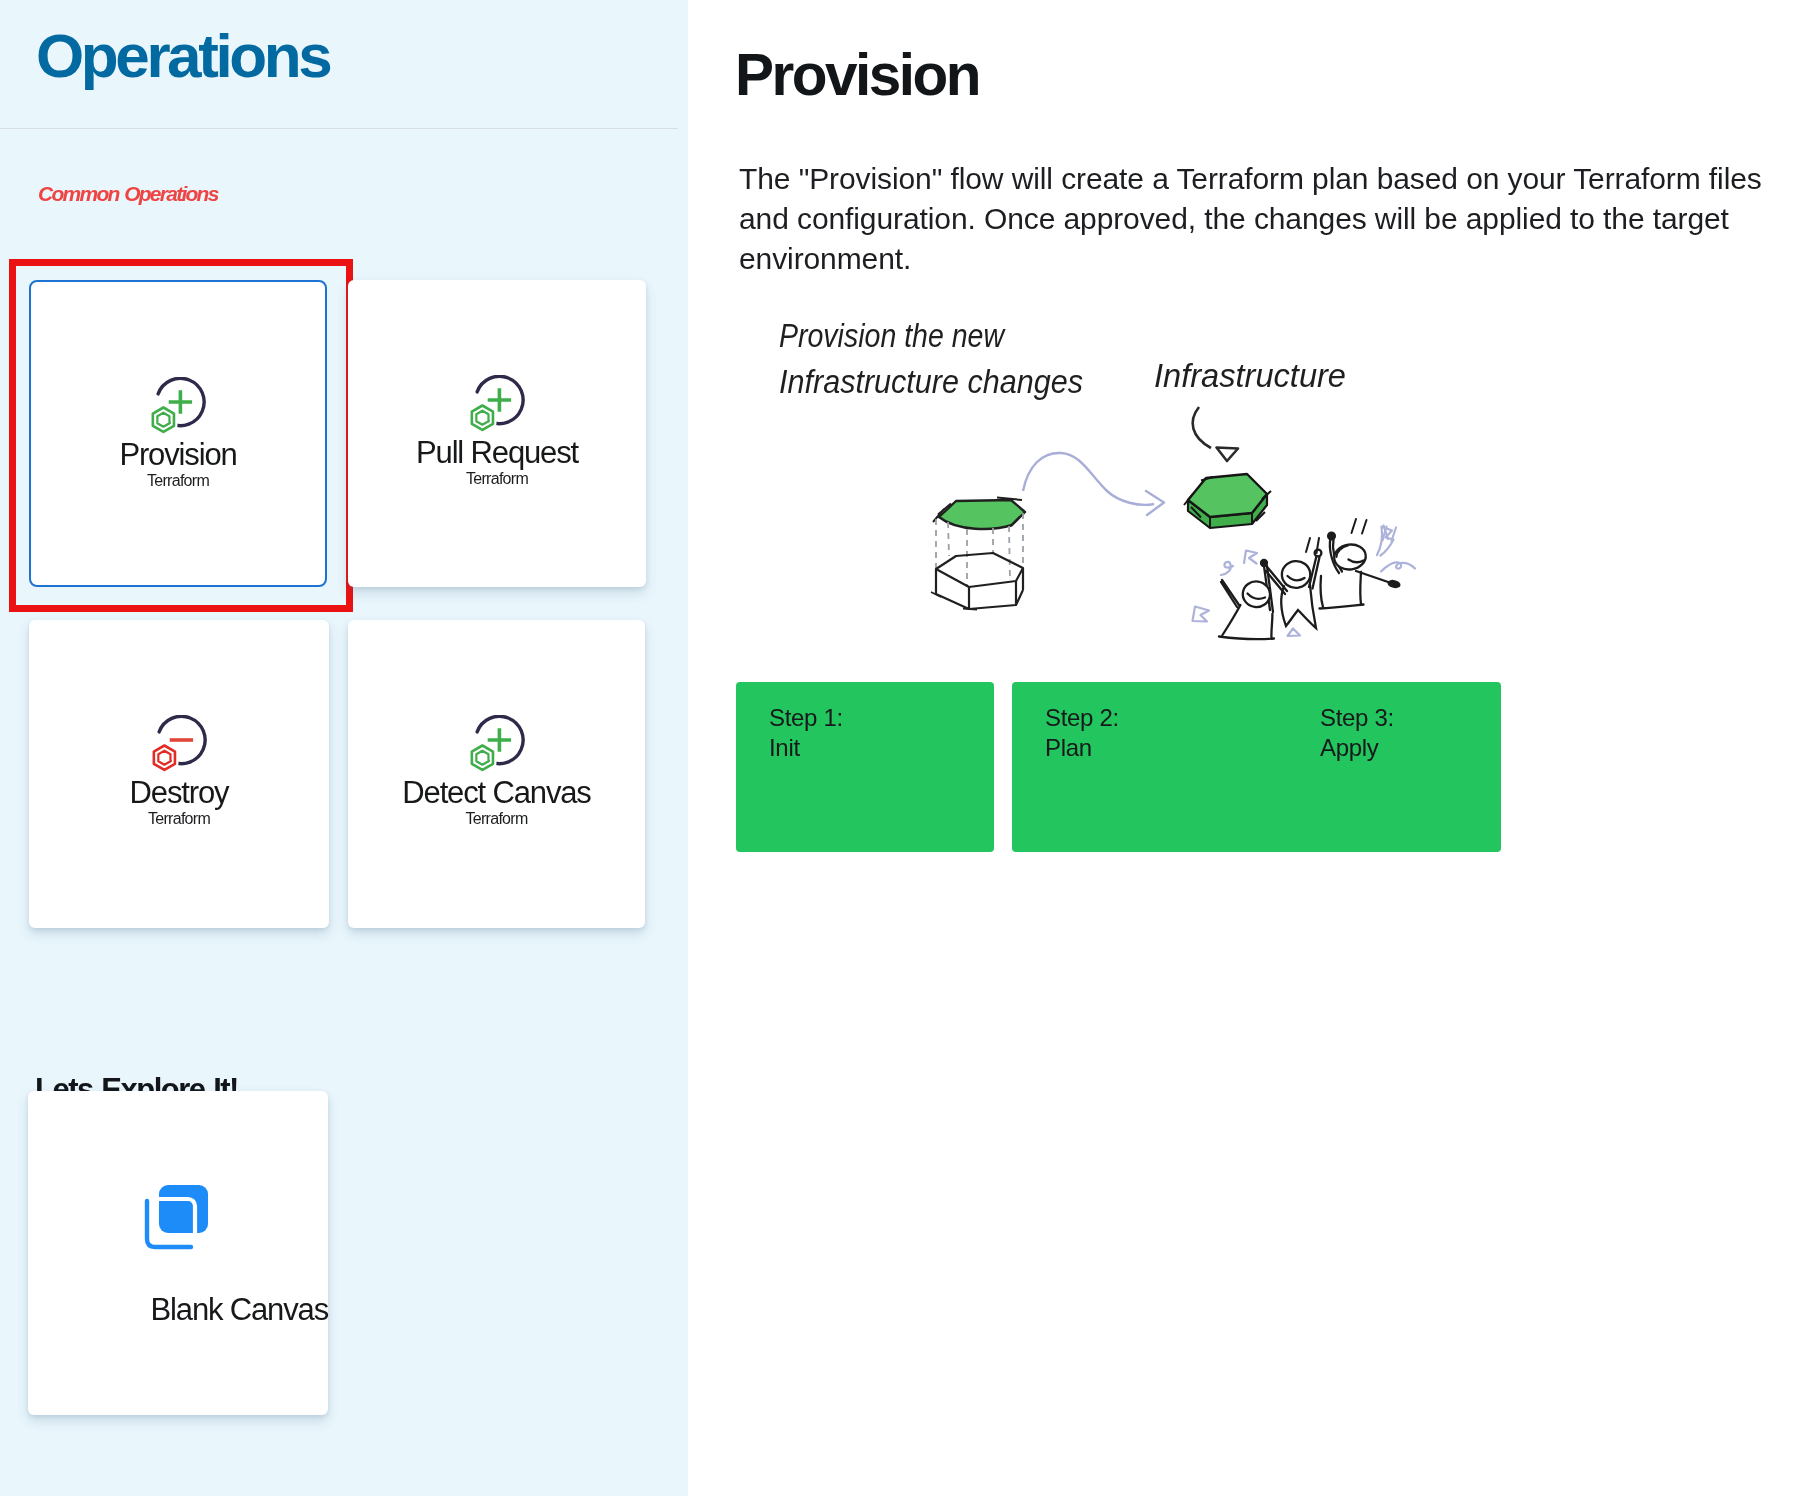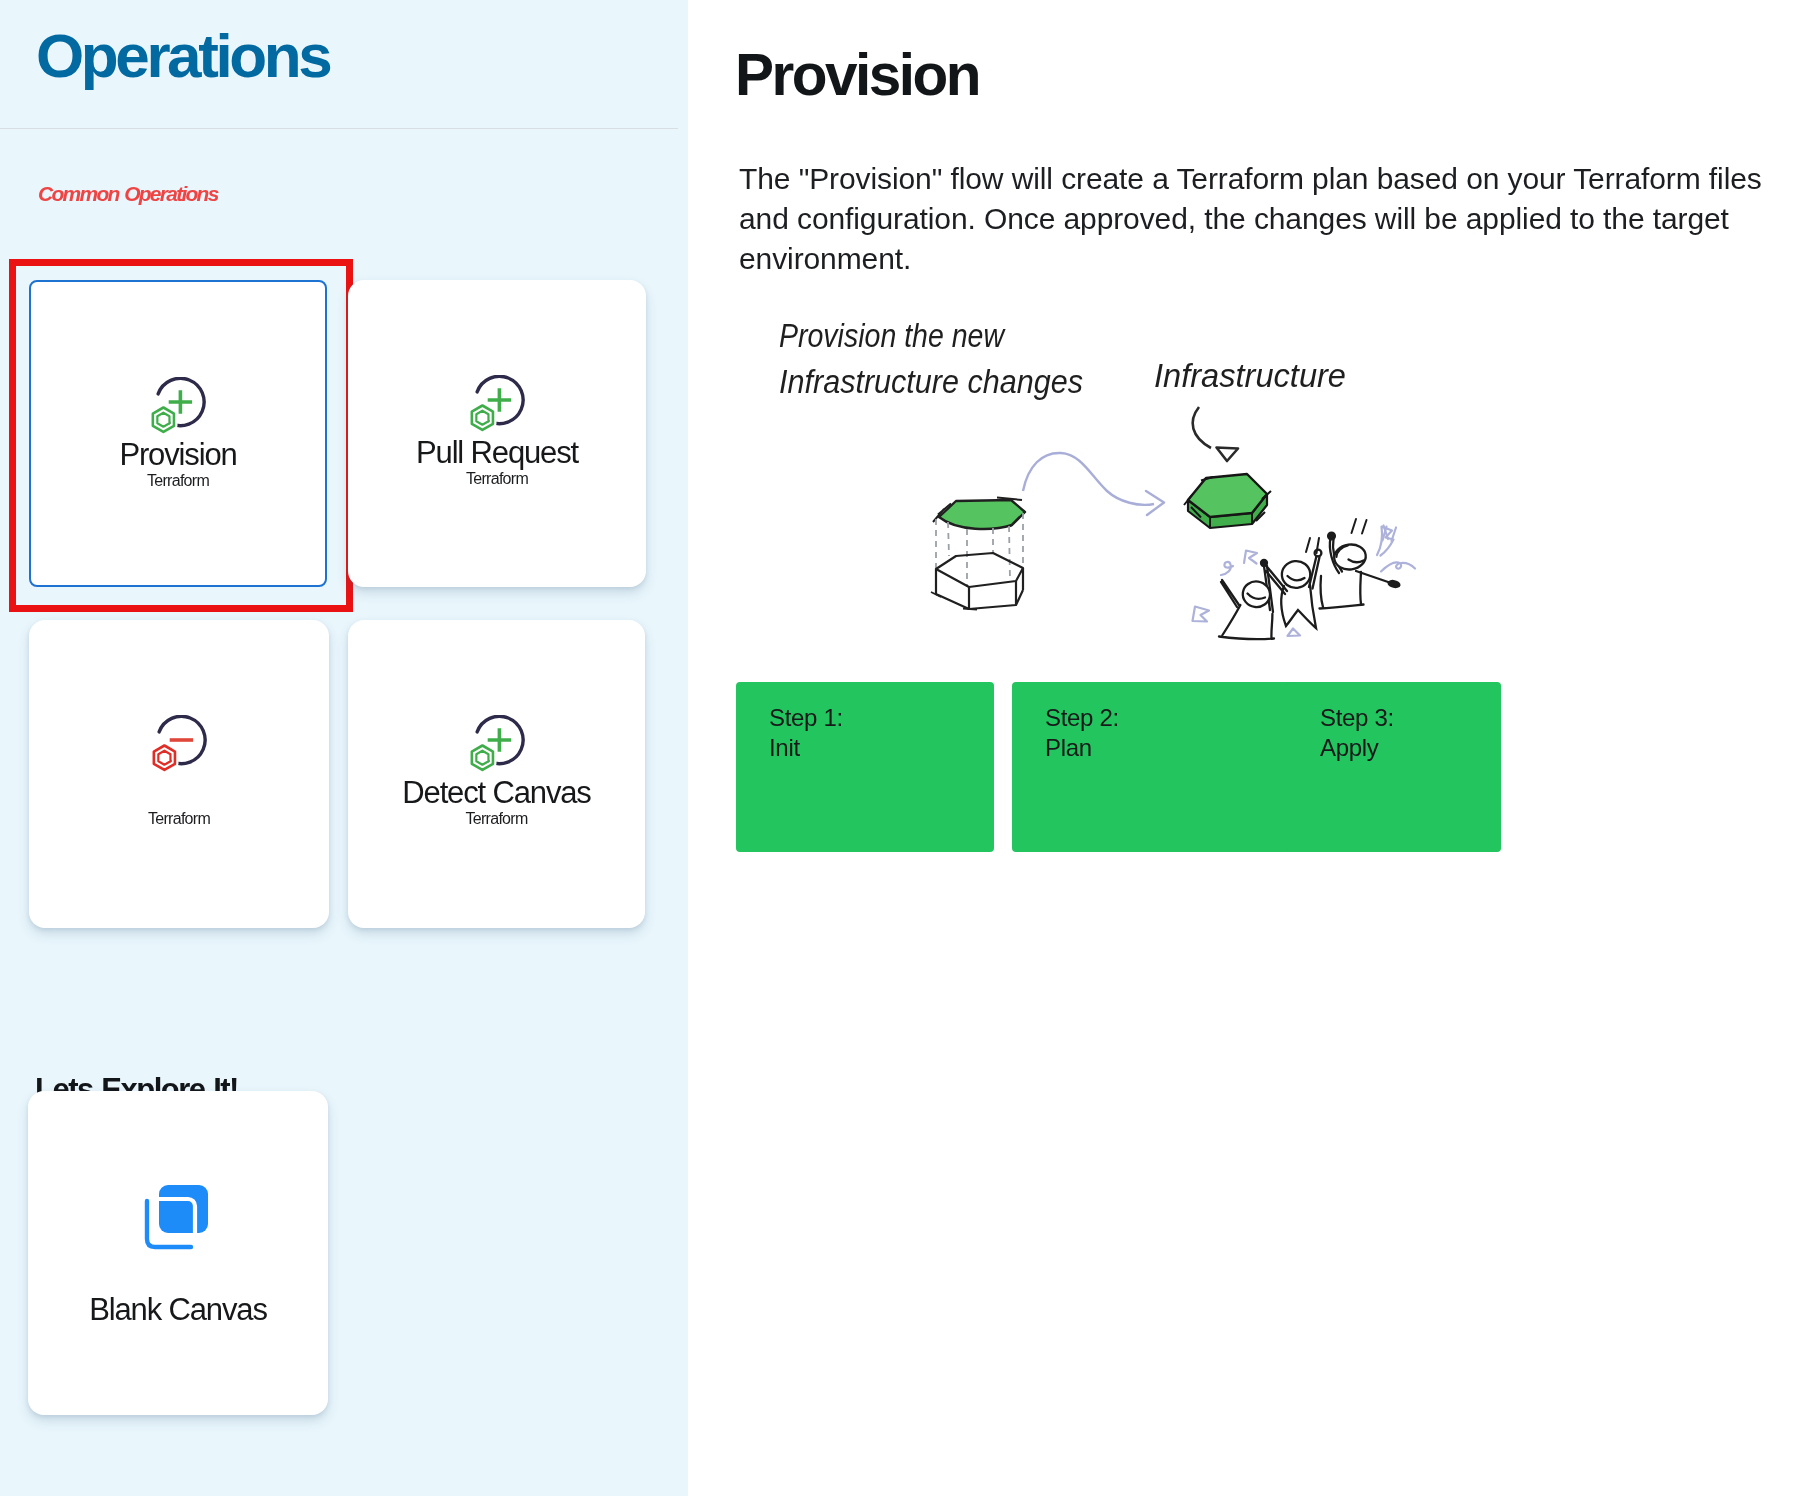--- a/index.html
+++ b/index.html
@@ -4,21 +4,21 @@
 <style>
   * { margin:0; padding:0; box-sizing:border-box; }
   html,body { width:1800px; height:1496px; background:#ffffff; font-family:"Liberation Sans",sans-serif; position:relative; overflow:hidden; }
   .abs { position:absolute; }
   .sidebar { left:0; top:0; width:688px; height:1496px; background:#e9f6fc; }
   .h-ops { left:36px; top:20px; font-size:62px; font-weight:700; color:#0369a1; letter-spacing:-3.4px; }
   .divider { left:0; top:128px; width:678px; height:1px; background:#d9dee3; }
   .h-common { left:38px; top:182px; font-size:21px; font-weight:700; color:#ef4444; letter-spacing:-1.74px; word-spacing:1.5px;font-style:italic; }
   .h-explore { left:35px; top:1024px; font-size:31px; font-weight:700; color:#131619; letter-spacing:-1.5px; word-spacing:1.5px;margin-top:48px; }
   .redbox { left:9px; top:259px; width:344px; height:353px; border:7px solid #ea1212; }
-  .card { background:#ffffff; border-radius:16px; box-shadow:0 6px 12px rgba(63,98,134,0.18), 0 2px 4px rgba(63,98,134,0.12); }
+  .card { background:#ffffff; border-radius:6px; box-shadow:0 6px 12px rgba(63,98,134,0.18), 0 2px 4px rgba(63,98,134,0.12); }
   .card .icon { position:absolute; left:50%; transform:translateX(-50%); }
   .card .ttl { position:absolute; width:100%; text-align:center; font-size:31px; color:#17181a; letter-spacing:-1.15px; top:155px; }
   .card .sub { position:absolute; width:100%; text-align:center; font-size:16px; color:#1c1d1f; letter-spacing:-0.7px; top:190px; }
   .c-prov { left:29px; top:280px; width:298px; height:307px; border:2px solid #1d72d2; border-radius:8px; box-shadow:none; }
   .c-pull { left:348px; top:280px; width:298px; height:307px; }
   .c-dest { left:29px; top:620px; width:300px; height:308px; }
   .c-drift { left:348px; top:620px; width:297px; height:308px; }
   .c-blank { left:28px; top:1091px; width:300px; height:324px; }
   .h-prov { left:735px; top:41px; font-size:58.5px; font-weight:700; color:#131619; letter-spacing:-2.5px; }
   .para { left:739px; top:159px; width:1100px; font-size:30px; line-height:40px; color:#1c1e21; letter-spacing:-0.1px; }
@@ -61,20 +61,21 @@
   </div>
 
   <div class="abs card c-dest">
     <svg class="icon" style="top:95px;" width="56" height="58" viewBox="0 0 56 58">
       <path d="M 8.13 16.9 A 23.7 23.7 0 1 1 20.38 46.5" fill="none" stroke="#2d2a4a" stroke-width="3.4" stroke-linecap="round"></path>
       <path d="M 18.7 25 H 42.1" fill="none" stroke="#e0463a" stroke-width="3.6"></path>
       <path d="M 13.4 30.5 L 23.96 36.6 V 48.8 L 13.4 54.9 L 2.84 48.8 V 36.6 Z" fill="none" stroke="#ffffff" stroke-width="7" stroke-linejoin="round"></path>
       <path d="M 13.4 30.5 L 23.96 36.6 V 48.8 L 13.4 54.9 L 2.84 48.8 V 36.6 Z" fill="none" stroke="#e12d26" stroke-width="2.6" stroke-linejoin="round"></path>
       <path d="M 13.4 35.7 L 19.46 39.2 V 46.2 L 13.4 49.7 L 7.34 46.2 V 39.2 Z" fill="none" stroke="#e12d26" stroke-width="2.2" stroke-linejoin="round"></path>
     </svg>
+    <div class="ttl">Destroy</div>
     <div class="sub">Terraform</div>
   </div>
 
   <div class="abs card c-drift">
     <svg class="icon" style="top:95px;" width="56" height="58" viewBox="0 0 56 58">
       <path d="M 8.13 16.9 A 23.7 23.7 0 1 1 20.38 46.5" fill="none" stroke="#2d2a4a" stroke-width="3.4" stroke-linecap="round"></path>
       <path d="M 18.7 25 H 42.1 M 30.4 13.3 V 36.7" fill="none" stroke="#3fae4a" stroke-width="3.6"></path>
       <path d="M 13.4 30.5 L 23.96 36.6 V 48.8 L 13.4 54.9 L 2.84 48.8 V 36.6 Z" fill="none" stroke="#ffffff" stroke-width="7" stroke-linejoin="round"></path>
       <path d="M 13.4 30.5 L 23.96 36.6 V 48.8 L 13.4 54.9 L 2.84 48.8 V 36.6 Z" fill="none" stroke="#3fae4a" stroke-width="2.6" stroke-linejoin="round"></path>
       <path d="M 13.4 35.7 L 19.46 39.2 V 46.2 L 13.4 49.7 L 7.34 46.2 V 39.2 Z" fill="none" stroke="#3fae4a" stroke-width="2.2" stroke-linejoin="round"></path>
@@ -84,21 +85,21 @@
   </div>
 
   <div class="abs h-explore">Lets Explore It!</div>
 
   <div class="abs card c-blank">
     <svg class="icon" style="top:90px;" width="68" height="70" viewBox="0 0 68 70">
       <rect x="15" y="4" width="49" height="48" rx="9" fill="#1d8cf8"></rect>
       <rect x="3" y="18" width="48" height="48" rx="7" fill="none" stroke="#ffffff" stroke-width="4.2"></rect>
       <path d="M 3 20 V 58 Q 3 66 11 66 H 47" fill="none" stroke="#1d8cf8" stroke-width="4.4" stroke-linecap="round"></path>
     </svg>
-    <div class="ttl" style="top:201px;">Blank Canvas</div>
+    <div class="ttl" style="top:201px;text-align:right;">Blank Canvas</div>
   </div>
 
   <div class="abs h-prov">Provision</div>
   <div class="abs para">The "Provision" flow will create a Terraform plan based on your Terraform files<br>and configuration. Once approved, the changes will be applied to the target<br>environment.</div>
 
   <svg class="abs" style="left:735px;top:295px;" width="700" height="380" viewBox="0 0 700 380">
     <g font-family="Liberation Sans, sans-serif" font-style="italic" fill="#1f1f1f">
       <text x="44" y="52" font-size="34" textLength="225" lengthAdjust="spacingAndGlyphs">Provision the new</text>
       <text x="44" y="98" font-size="34" textLength="304" lengthAdjust="spacingAndGlyphs">Infrastructure changes</text>
       <text x="419" y="92" font-size="34" textLength="192" lengthAdjust="spacingAndGlyphs">Infrastructure</text>

